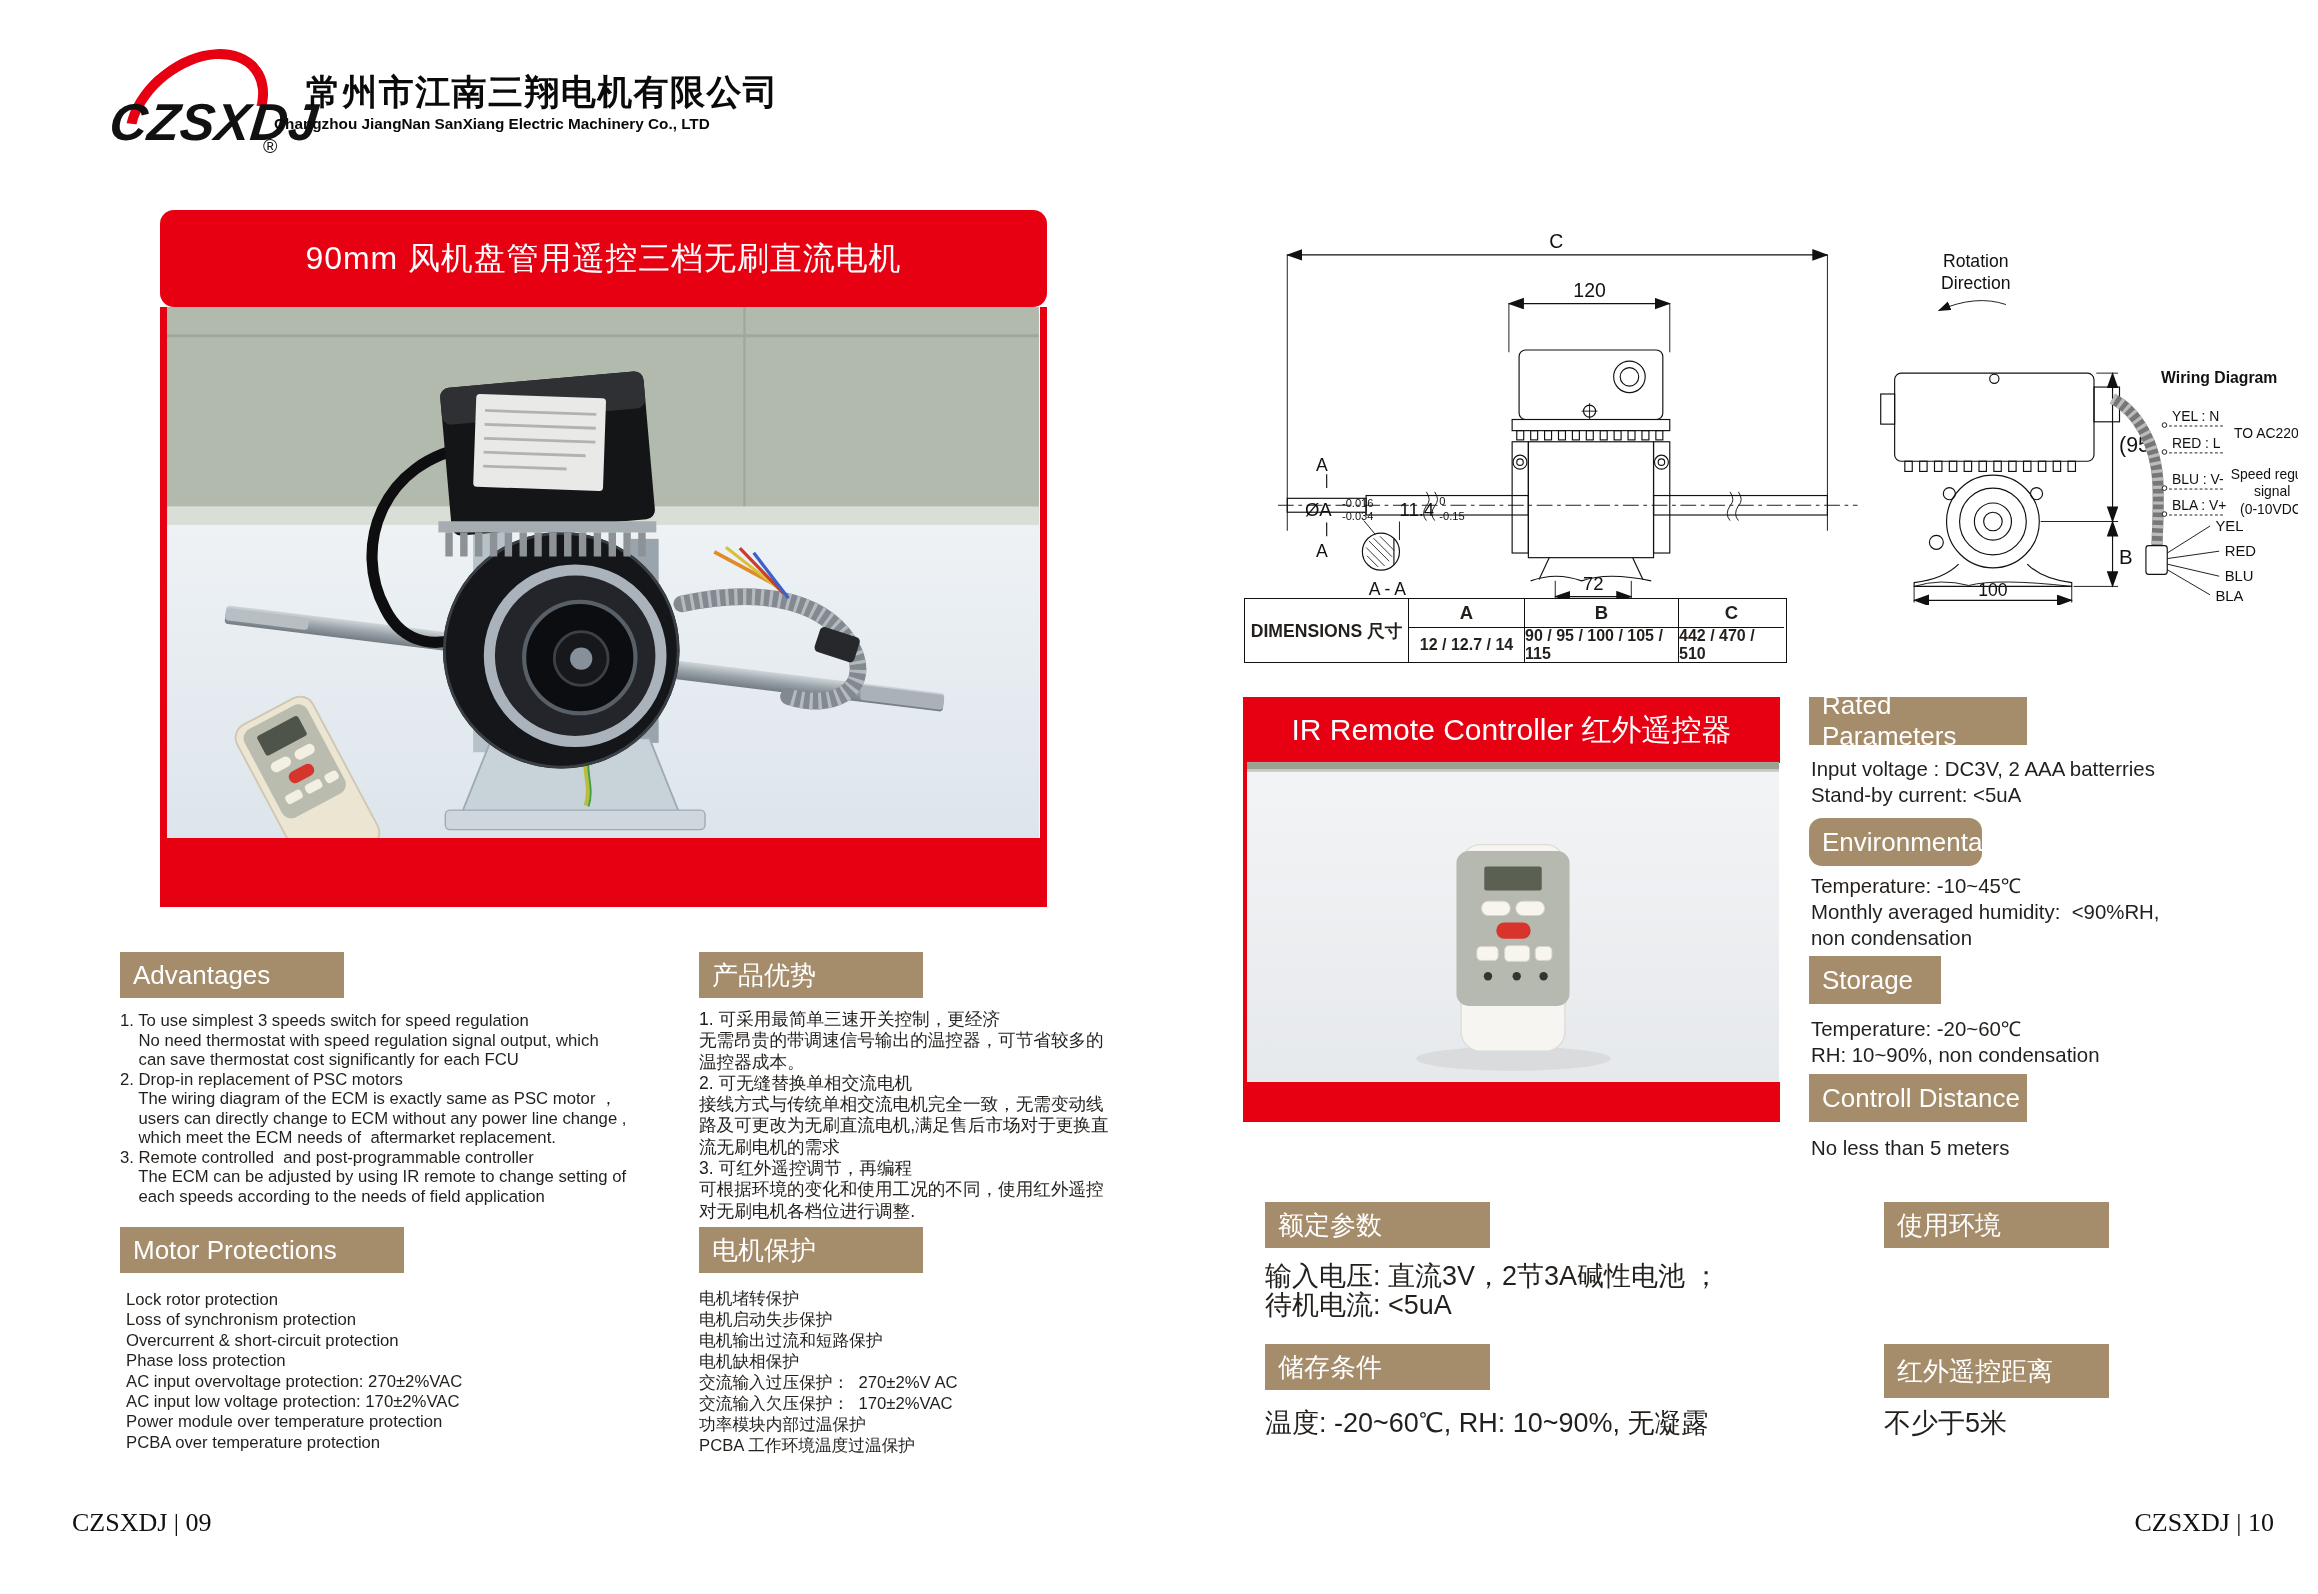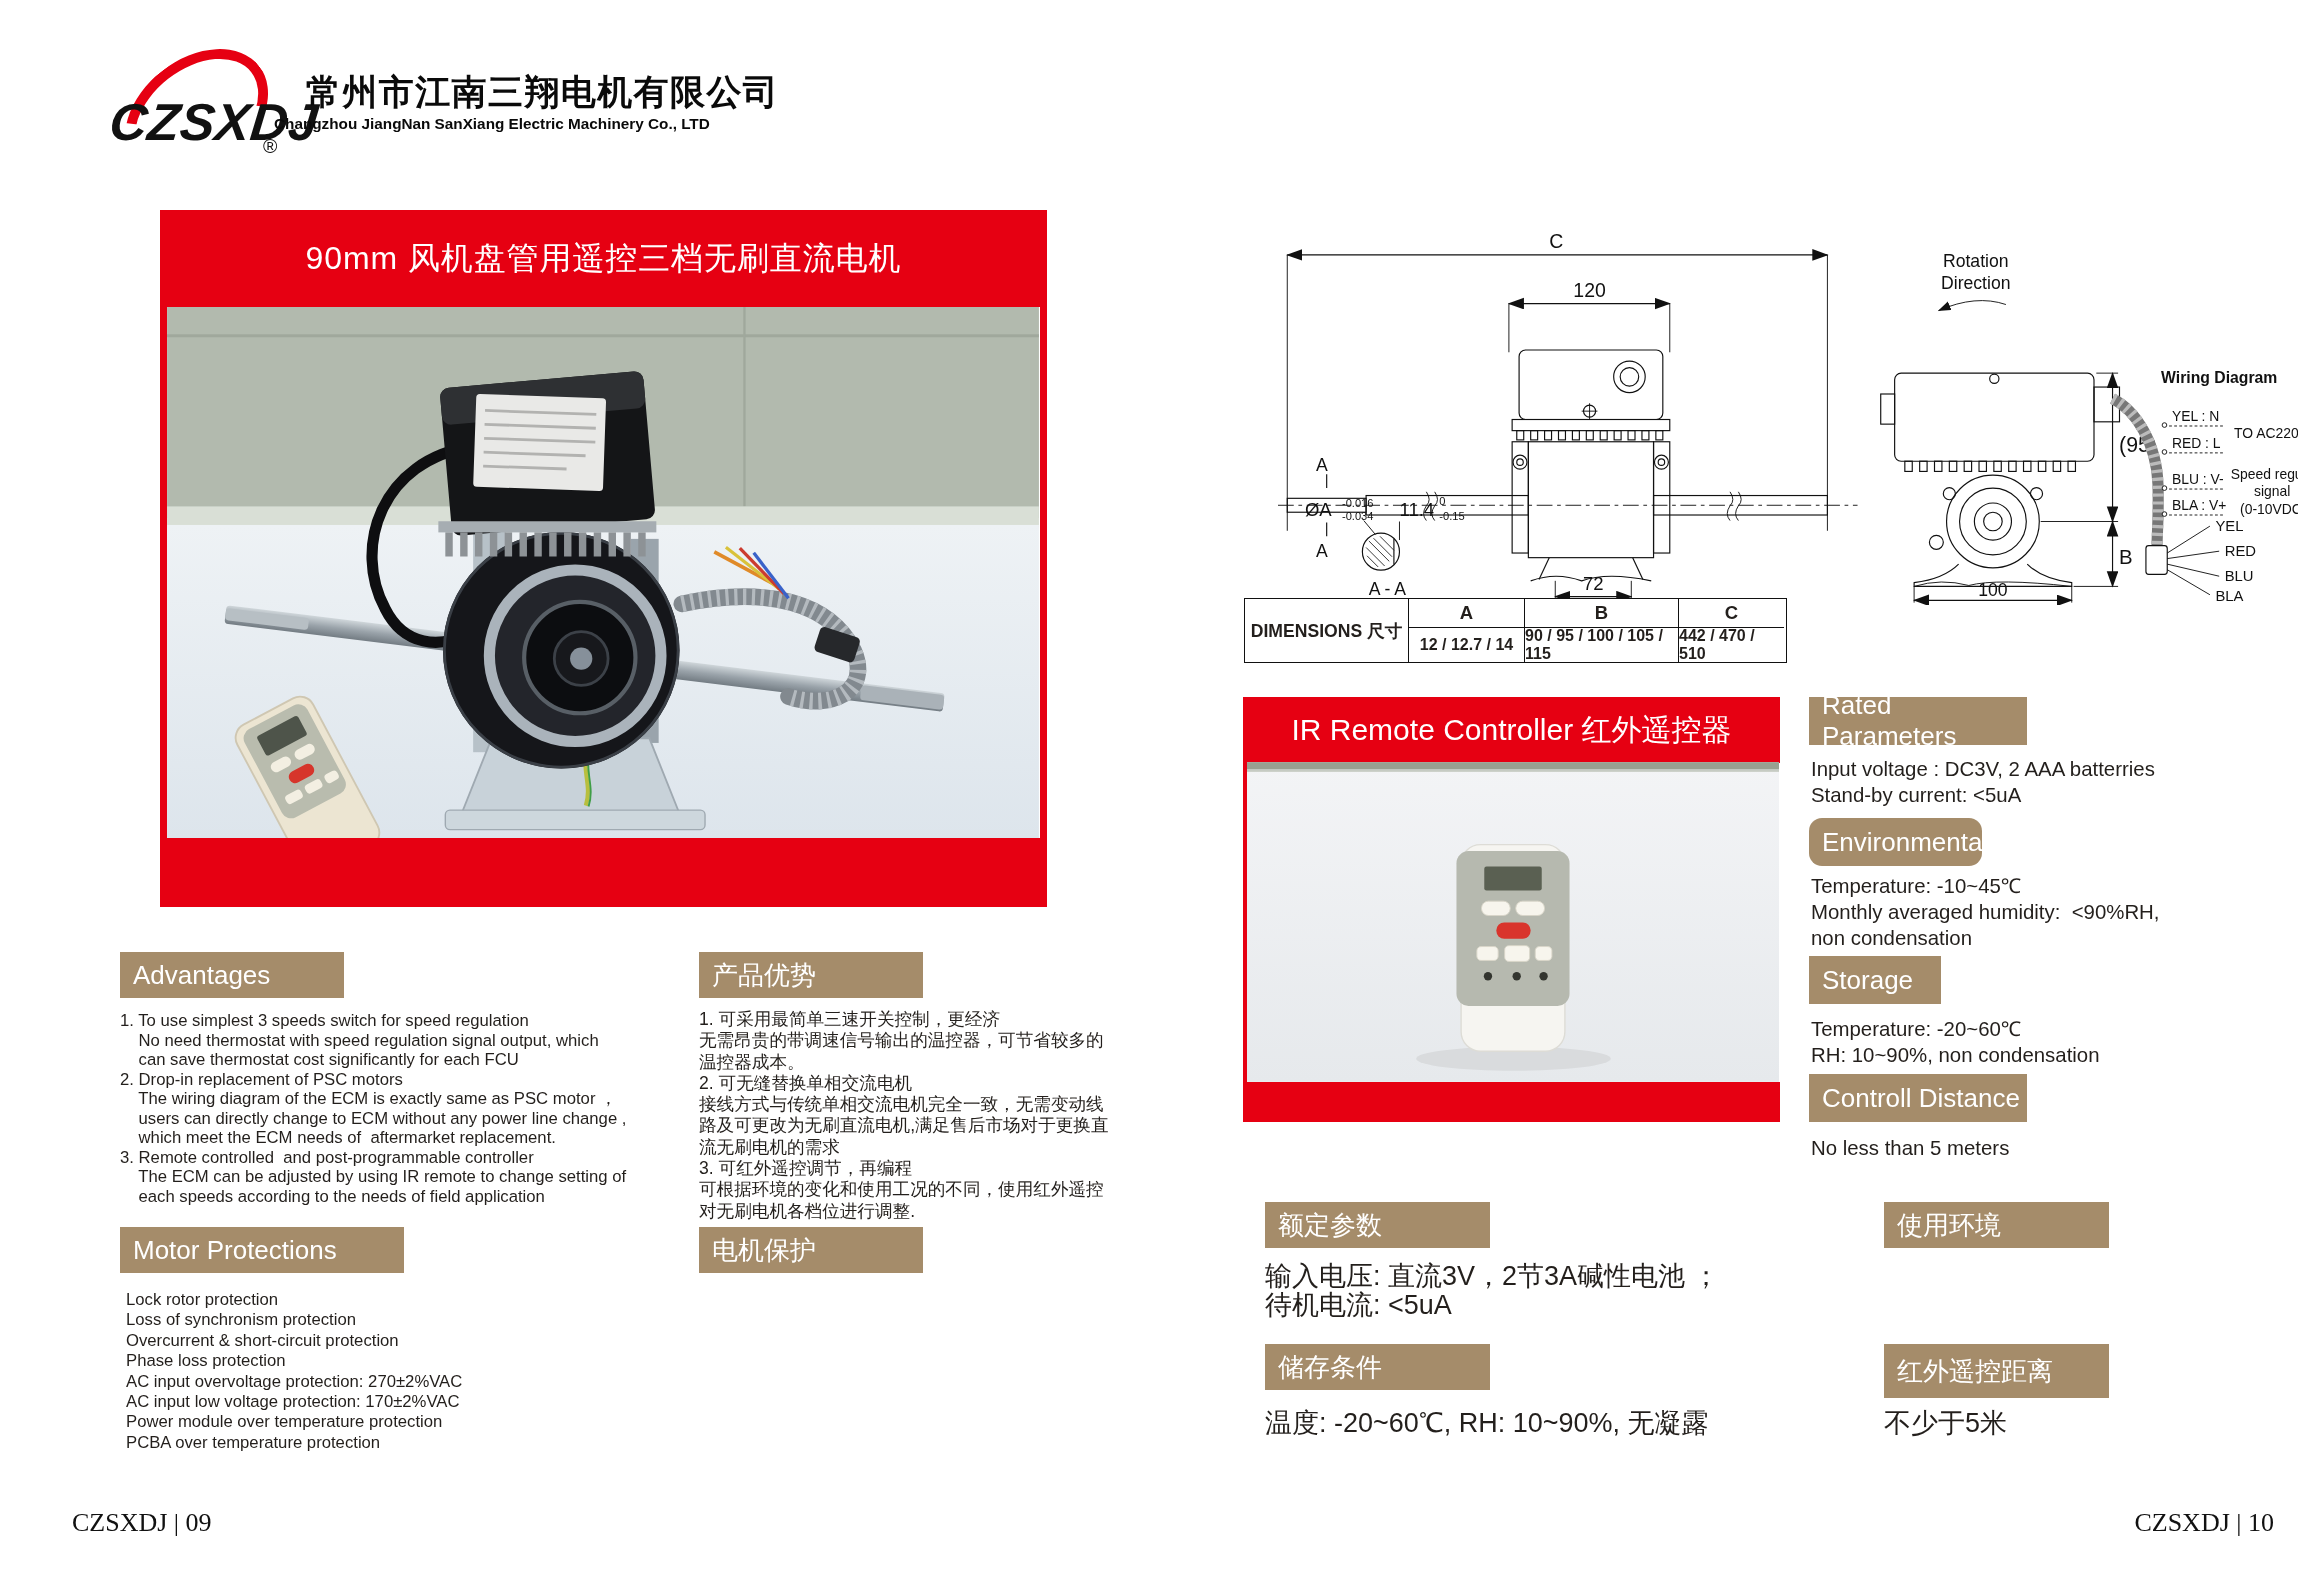--- a/index.html
+++ b/index.html
@@ -16,21 +16,21 @@
              font-size:52px;font-weight:bold;font-style:italic;color:#111;
              transform:skewX(-6deg);letter-spacing:0.5px;}
   .logo-reg{position:absolute;left:263px;top:135px;font-size:19.5px;color:#111;}
   .company-cn{position:absolute;left:273px;top:69px;font-size:35px;font-weight:bold;
               color:#0a0a0a;letter-spacing:1.4px;margin-left:33px;}
   .company-en{position:absolute;left:274px;top:115px;font-size:15.3px;font-weight:bold;color:#0a0a0a;}
 
   
   .red{background:#e60012;}
   .banner-main{left:160px;top:210px;width:887px;height:97px;display:flex;
-               flex-direction:column;align-items:center;justify-content:center;gap:2.8px;}
+               flex-direction:column;align-items:center;justify-content:center;gap:2.8px;border-radius:14px;}
   .banner-main .cn{font-size:32px;color:#fff;letter-spacing:0.9px;}
   .banner-main .en{font-size:29px;color:#fff;}
   .banner-ir{left:1243px;top:697px;width:537px;height:66px;display:flex;
              align-items:center;justify-content:center;font-size:30px;color:#fff;}
 
   
   .photo-motor{left:160px;top:307px;width:887px;height:531px;overflow:hidden;
                border-left:7.4px solid #e60012;border-right:7.4px solid #e60012;box-sizing:border-box;}
   .strip-left{left:160px;top:838px;width:887px;height:69px;}
   .photo-remote{left:1243px;top:762px;width:537px;height:320px;overflow:hidden;
@@ -214,20 +214,30 @@
       <div>Phase loss protection</div>
       <div>AC input overvoltage protection: 270±2%VAC</div>
       <div>AC input low voltage protection: 170±2%VAC</div>
       <div>Power module over temperature protection</div>
       <div>PCBA over temperature protection</div>
     </div>
 
   <div class="abs tan" style="left:699px;top:1227px;width:224px;height:46px;">
     <span>电机保护</span>
   </div>
+  <div class="abs tblock cnprot-list" style="left:699px;top:1288px;width:399px;">
+      <div>电机堵转保护</div>
+      <div>电机启动失步保护</div>
+      <div>电机输出过流和短路保护</div>
+      <div>电机缺相保护</div>
+      <div>交流输入过压保护：  270±2%V AC</div>
+      <div>交流输入欠压保护：  170±2%VAC</div>
+      <div>功率模块内部过温保护</div>
+      <div>PCBA 工作环境温度过温保护</div>
+    </div>
 
   <div class="abs footer" style="left:72px;top:1508px;">CZSXDJ | 09</div>
 
   <div class="abs" style="left:1278px;top:234px;width:1020px;height:371px;">
     <svg width="1020" height="371" viewBox="0 0 2200 800">
       <defs>
         <marker id="arr" markerWidth="14" markerHeight="12" refX="13" refY="5" orient="auto-start-reverse">
           <path d="M0,0 L14,5 L0,10 z" fill="#111"></path>
         </marker>
       </defs>

